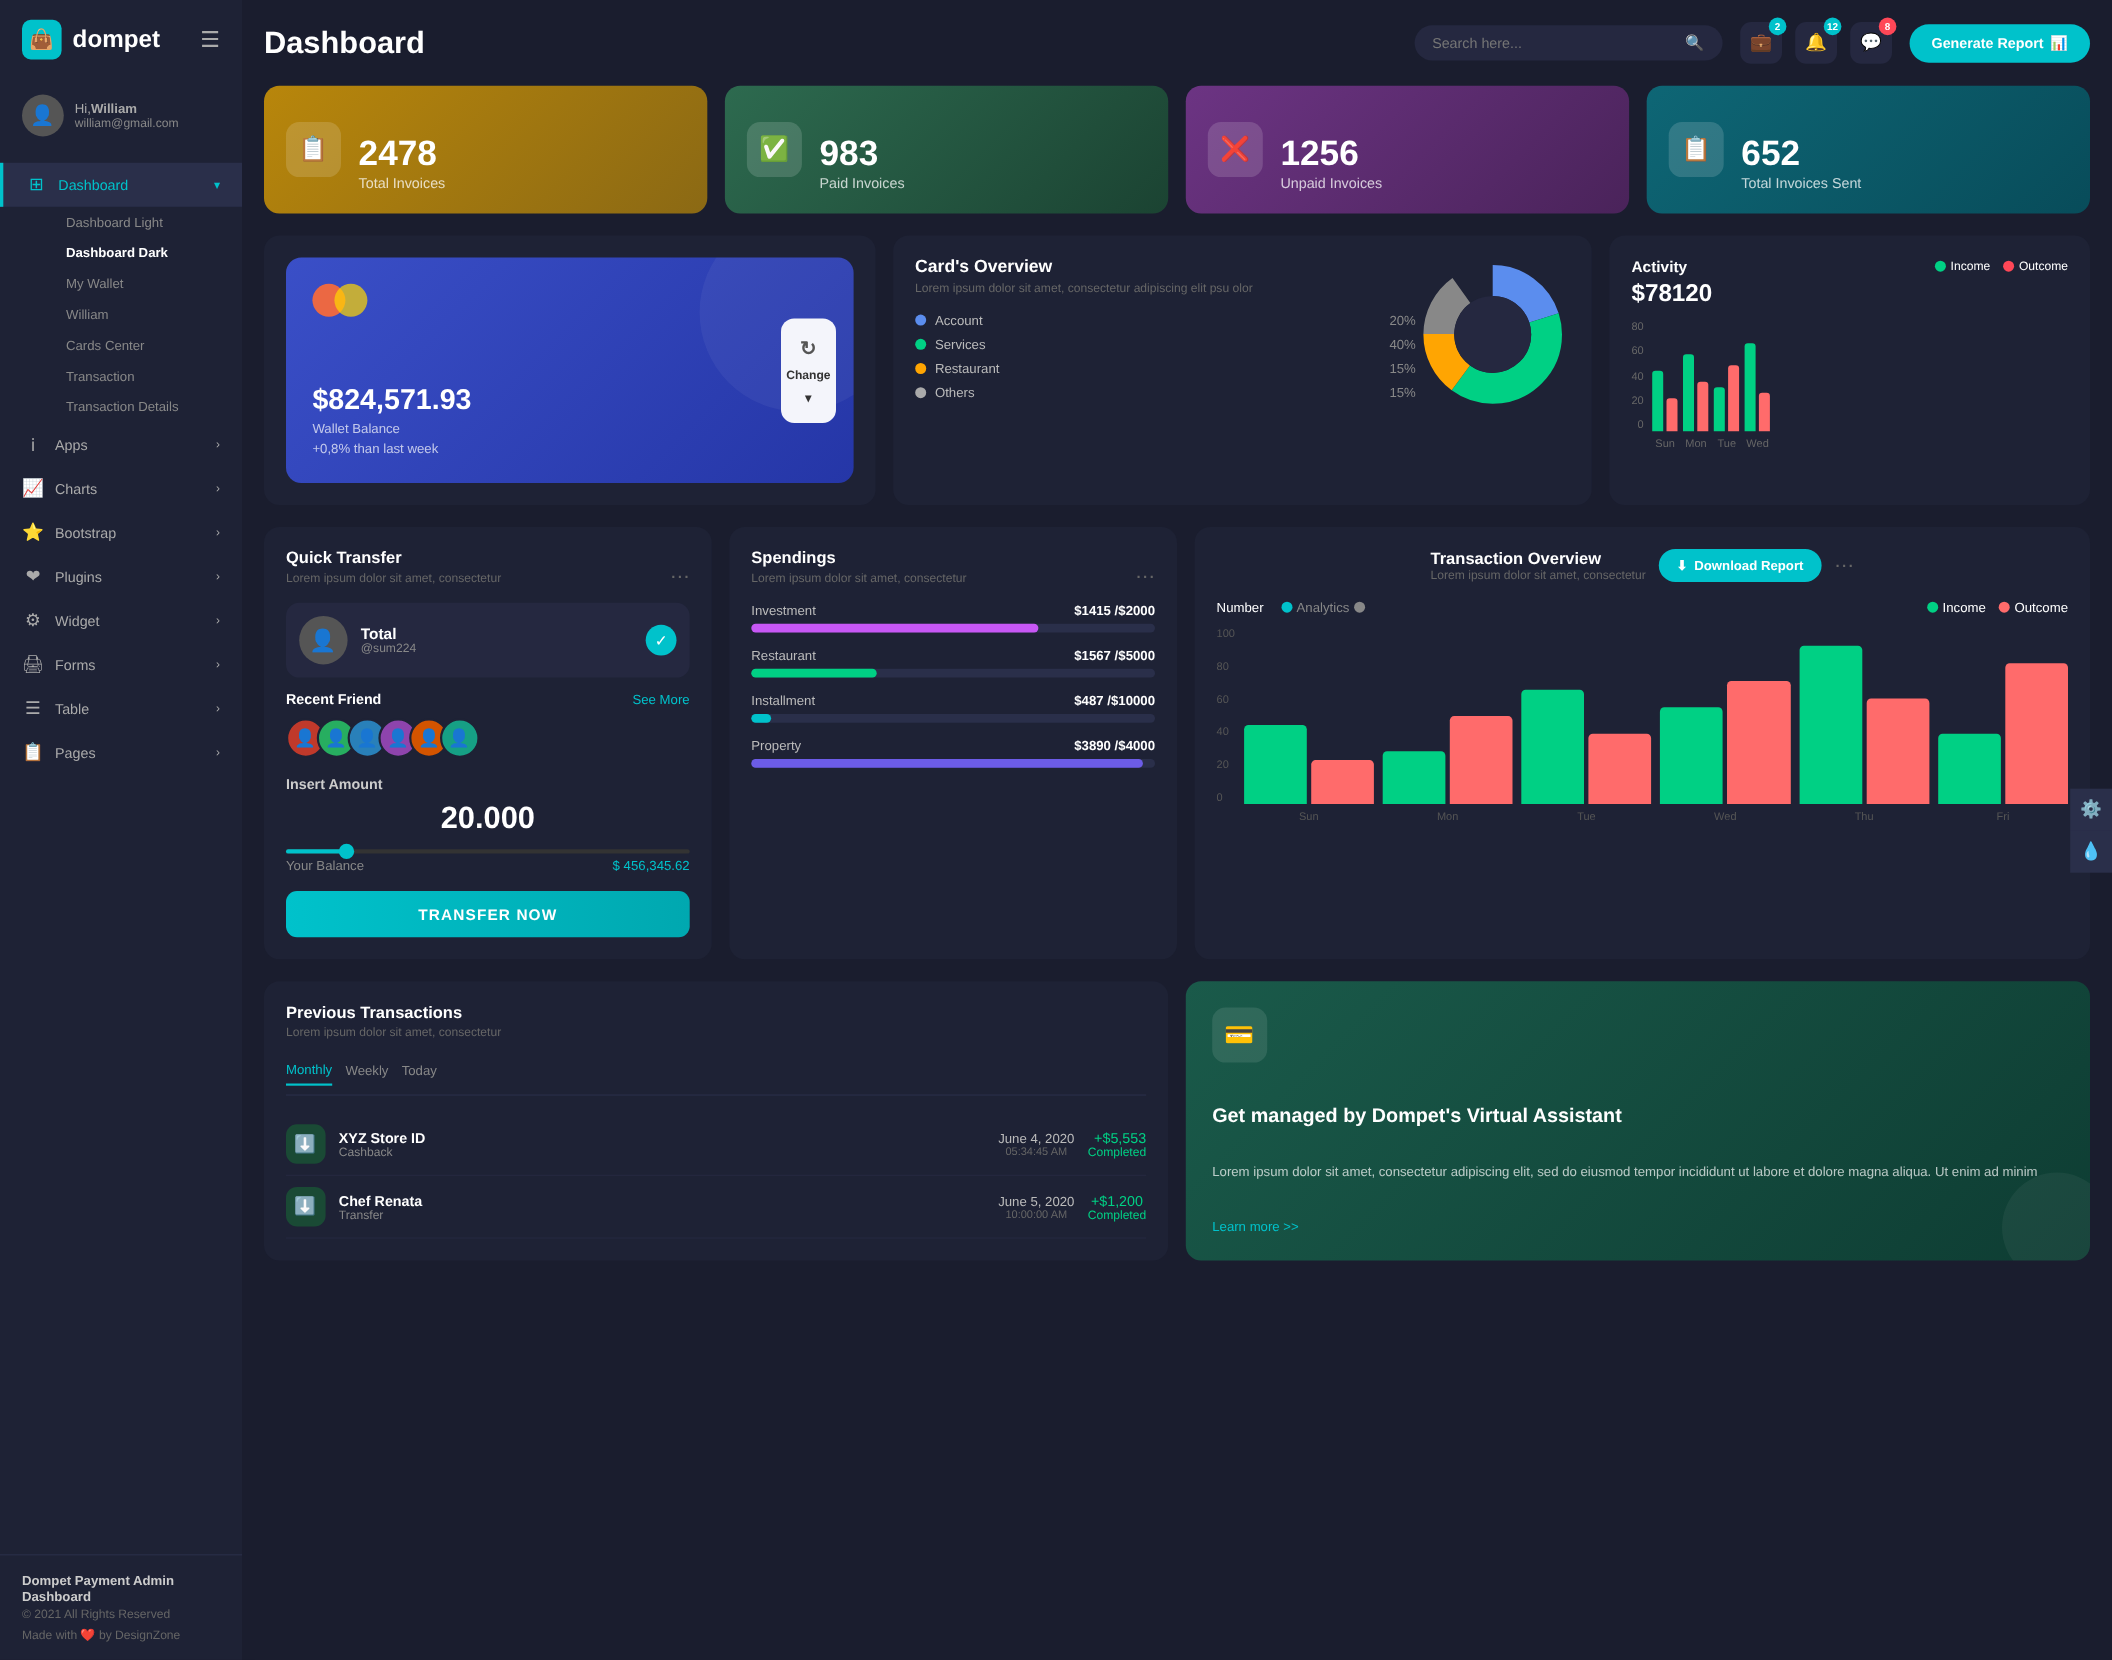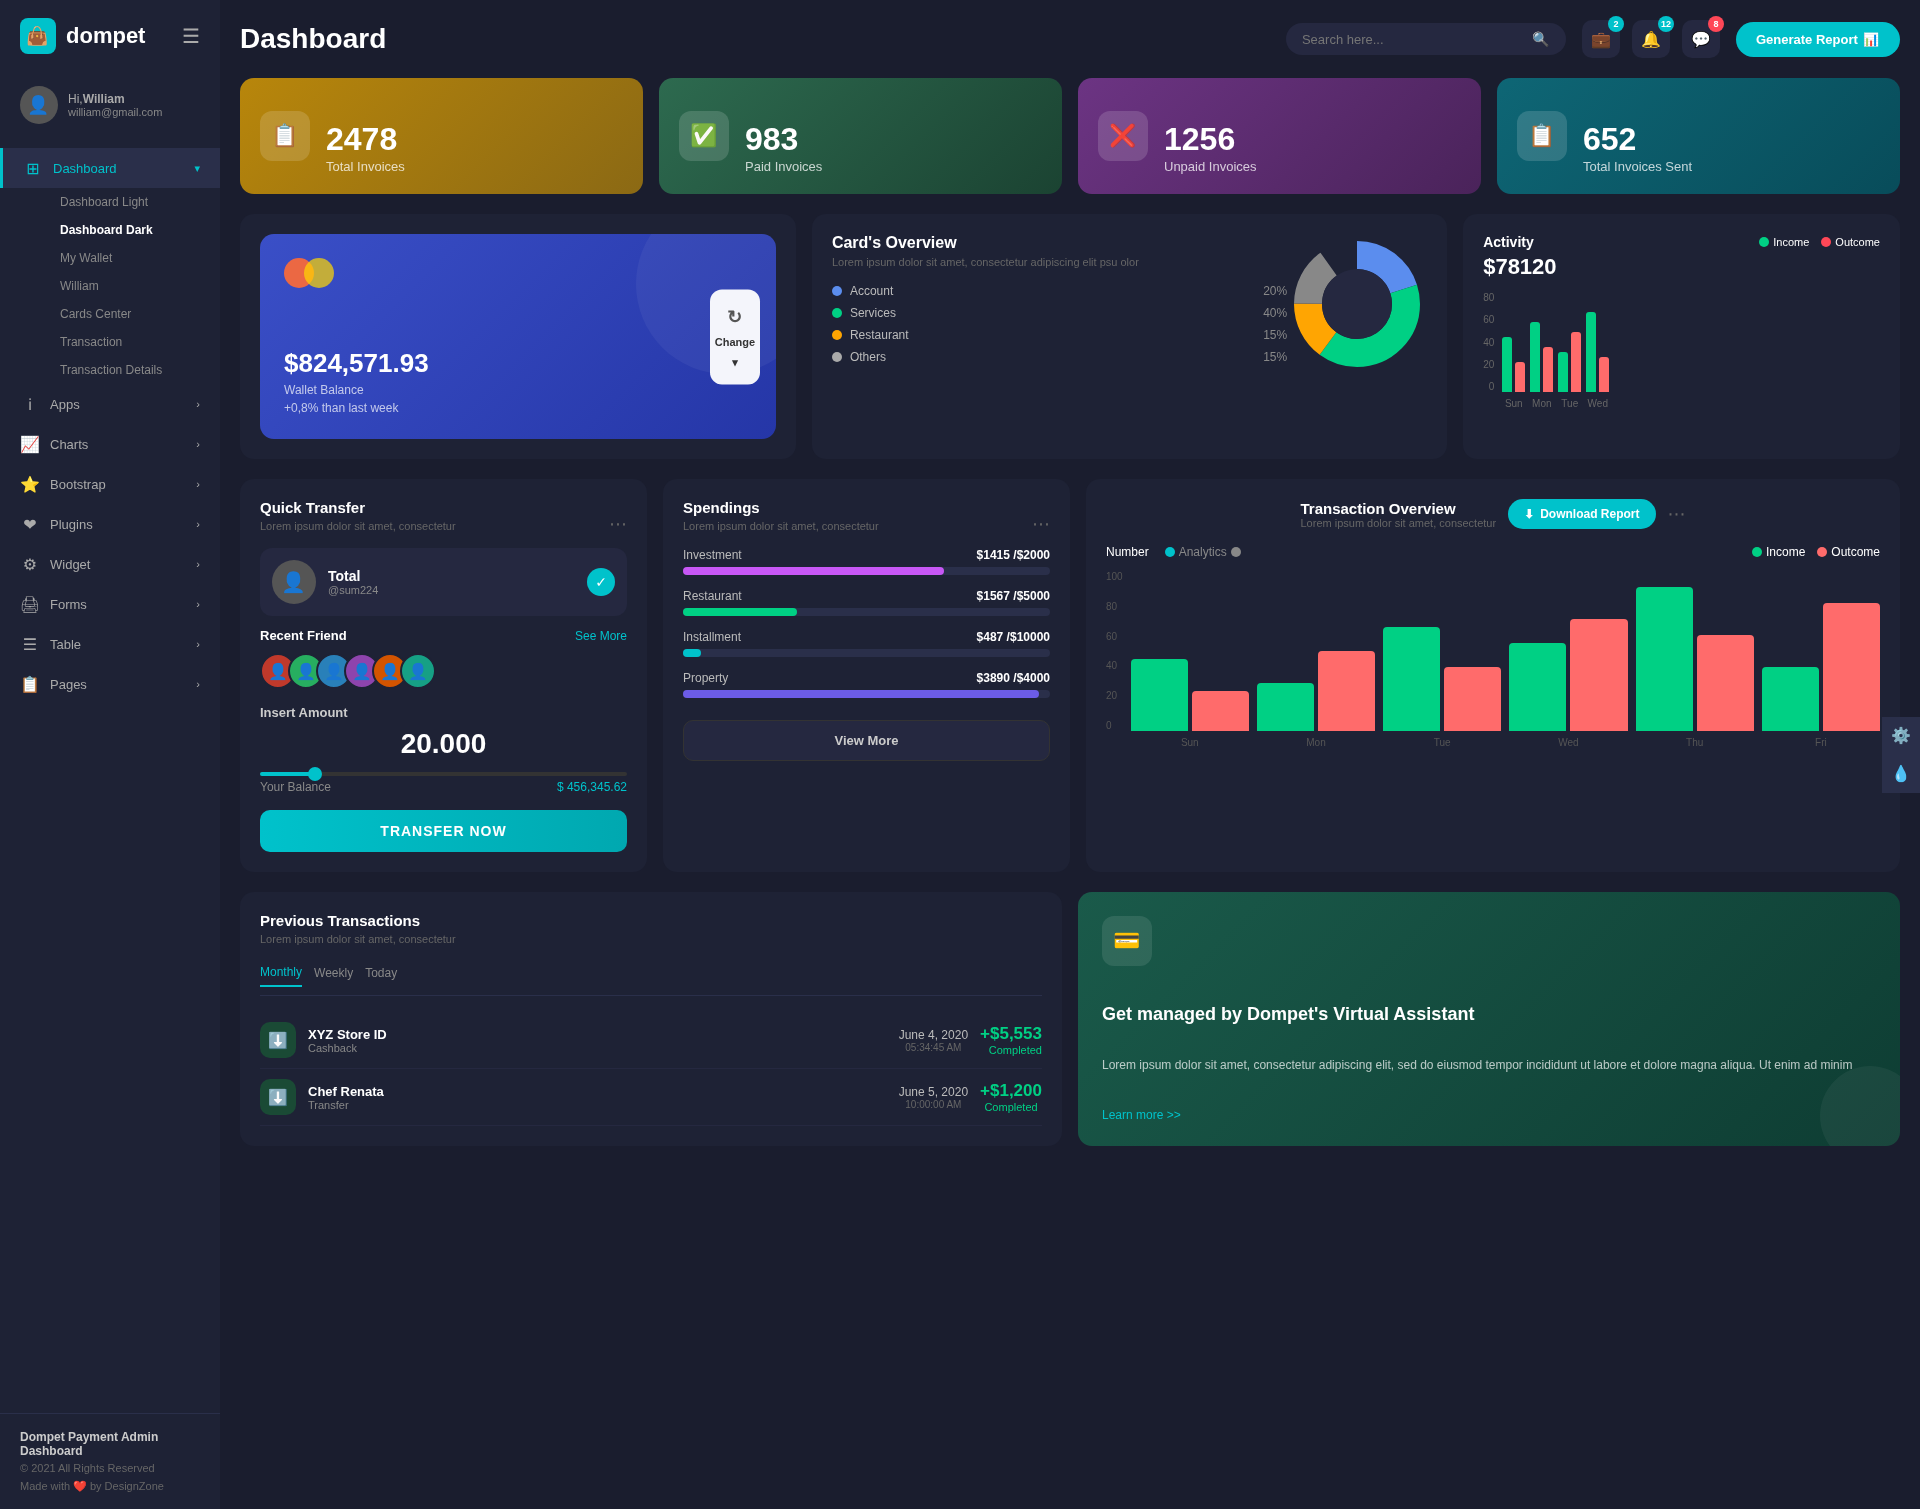--- a/index.html
+++ b/index.html
@@ -147,21 +147,21 @@
     .tab-item { cursor: pointer; padding-bottom: 6px; }
     .tab-item.active { color: #00c2cb; border-bottom: 2px solid #00c2cb; }
     .txn-row { display: flex; align-items: center; gap: 12px; padding: 10px 0; border-bottom: 1px solid #252840; }
     .txn-icon-wrap { width: 36px; height: 36px; background: #2d6a4f; border-radius: 10px; display: flex; align-items: center; justify-content: center; font-size: 16px; }
     .txn-info { flex: 1; }
     .txn-name { font-size: 13px; font-weight: 600; }
     .txn-type { font-size: 11px; color: #888; }
     .txn-date-col { text-align: center; }
     .txn-date { font-size: 12px; color: #bbb; }
     .txn-time { font-size: 10px; color: #666; }
-    .txn-amount { font-size: 17px; font-weight: 700; color: #00d084; }
+    .txn-amount { font-size: 13px; font-weight: 400; color: #00d084; }
     .txn-status { font-size: 11px; color: #00d084; }
 
     
     .va-card { background: linear-gradient(135deg, #1a5a4a, #0e3d33); border-radius: 14px; padding: 24px; display: flex; flex-direction: column; justify-content: space-between; position: relative; overflow: hidden; }
     .va-icon { width: 50px; height: 50px; background: rgba(255,255,255,0.1); border-radius: 12px; display: flex; align-items: center; justify-content: center; font-size: 22px; margin-bottom: 16px; }
     .va-title { font-size: 18px; font-weight: 700; margin-bottom: 8px; }
     .va-text { font-size: 12px; color: rgba(255,255,255,0.7); line-height: 1.5; margin-bottom: 12px; }
     .va-learn { font-size: 12px; color: #00c2cb; cursor: pointer; }
     .va-decoration { position: absolute; bottom: -20px; right: -20px; width: 100px; height: 100px; background: rgba(255,255,255,0.05); border-radius: 50%; }
 
@@ -521,21 +521,20 @@
         <div class="spending-item">
           <div class="spending-header">
             <span>Property</span>
             <span class="spending-amount"><span>$3890</span> /<span>$4000</span></span>
           </div>
           <div class="spending-bar-track">
             <div class="spending-bar-fill" style="width:97%; background:#6c5ce7;"></div>
           </div>
         </div>
       </div>
-      <button class="view-more-btn">View More</button>
     </div>
 
     <div class="txn-overview-card">
       <div class="txn-header">
         <div>
           <div class="txn-title">Transaction Overview</div>
           <div style="font-size:11px; color:#666;">Lorem ipsum dolor sit amet, consectetur</div>
         </div>
         <button class="download-btn">
           <span>⬇</span>

